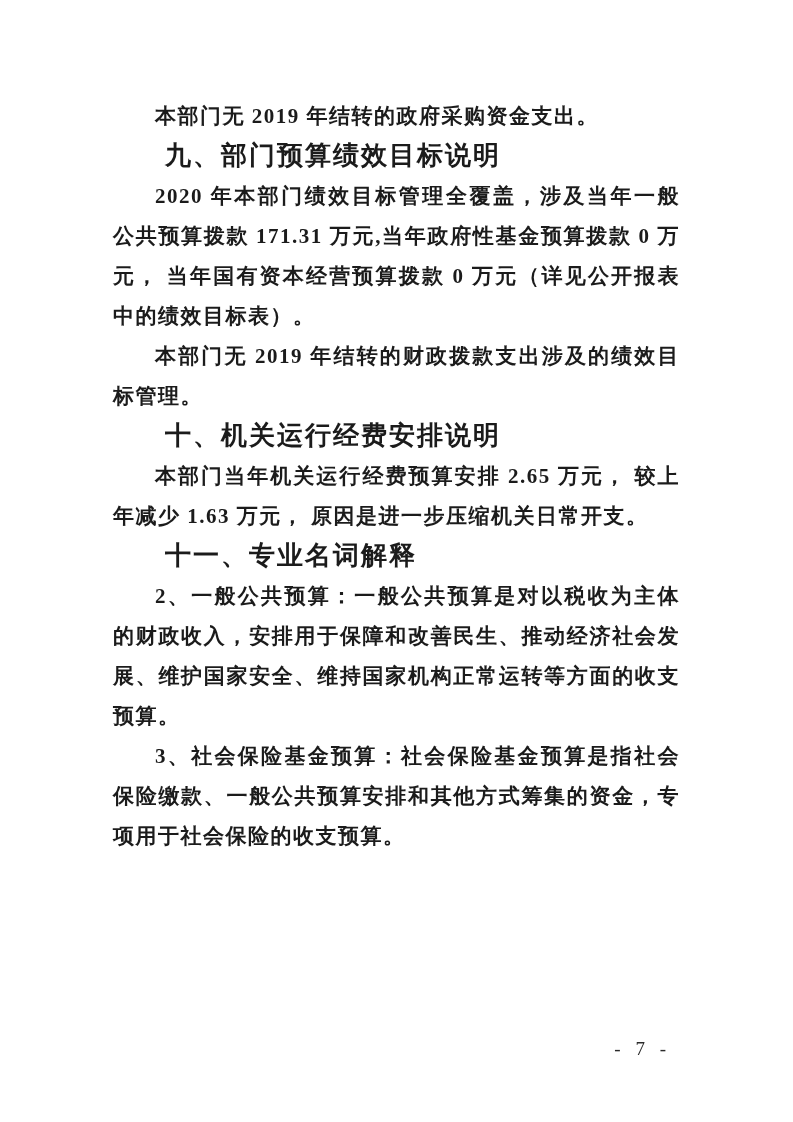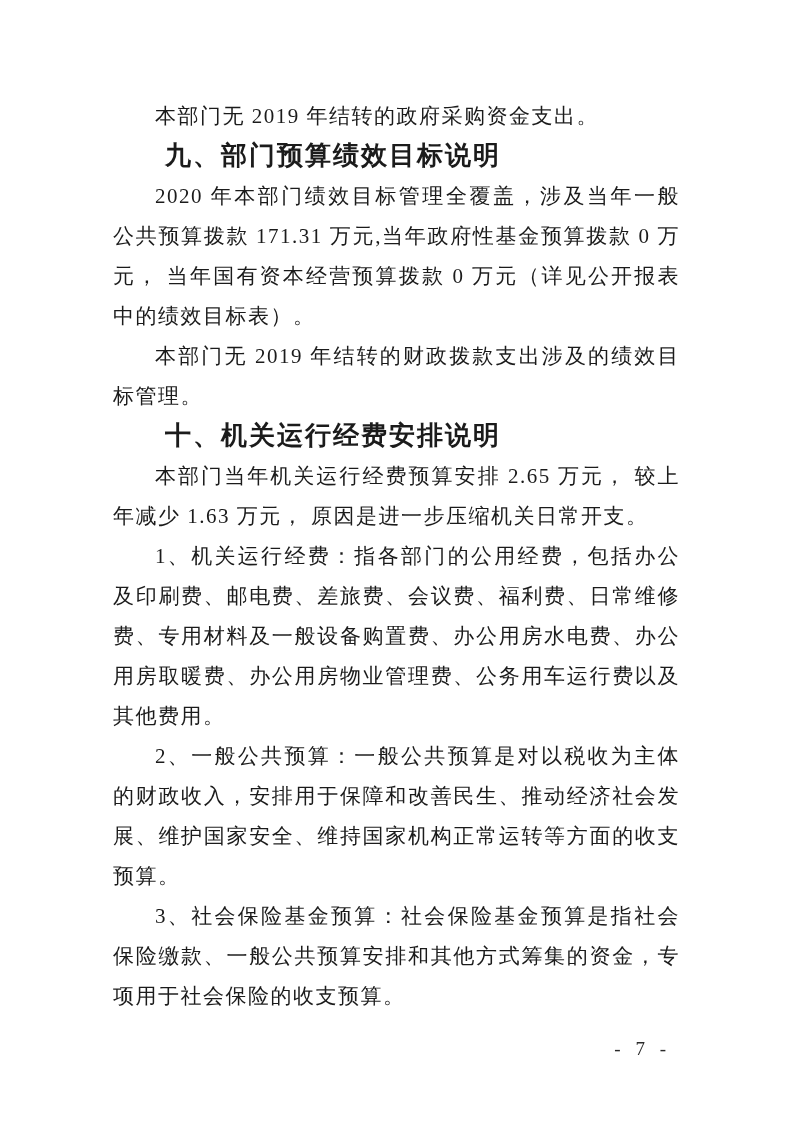--- a/index.html
+++ b/index.html
@@ -23,20 +23,21 @@
     width: 567px;
   }
   .para {
     margin: 0;
     font-size: 21px;
     line-height: 40px;
     text-align: justify;
     text-indent: 2em;
     letter-spacing: 1.5px;
     word-break: break-all;
+    font-weight: bold;
   }
   .heading {
     margin: 0;
     font-size: 26px;
     line-height: 40px;
     font-weight: bold;
     text-indent: 2em;
     letter-spacing: 2px;
   }
   .page-number {
@@ -53,18 +54,18 @@
 <body>
 
 <div class="page">
   <div class="content">
     <p class="para">本部门无 2019 年结转的政府采购资金支出。</p>
     <p class="heading">九、部门预算绩效目标说明</p>
     <p class="para">2020 年本部门绩效目标管理全覆盖，涉及当年一般公共预算拨款 171.31 万元,当年政府性基金预算拨款 0 万元， 当年国有资本经营预算拨款 0 万元（详见公开报表中的绩效目标表）。</p>
     <p class="para">本部门无 2019 年结转的财政拨款支出涉及的绩效目标管理。</p>
     <p class="heading">十、机关运行经费安排说明</p>
     <p class="para">本部门当年机关运行经费预算安排 2.65 万元， 较上年减少 1.63 万元， 原因是进一步压缩机关日常开支。</p>
-    <p class="para">1、机关运行经费：指各部门的公用经费，包括办公及印刷费、邮电费、差旅费、会议费、福利费、日常维修费、专用材料及一般设备购置费、办公用房水电费、办公用房取暖费、办公用房物业管理费、公务用车运行费以及其他费用。</p>
+    <p class="heading">十一、专业名词解释</p>
     <p class="para">2、一般公共预算：一般公共预算是对以税收为主体的财政收入，安排用于保障和改善民生、推动经济社会发展、维护国家安全、维持国家机构正常运转等方面的收支预算。</p>
     <p class="para">3、社会保险基金预算：社会保险基金预算是指社会保险缴款、一般公共预算安排和其他方式筹集的资金，专项用于社会保险的收支预算。</p>
   </div>
   <div class="page-number">- 7 -</div>
 </div>
 
 </body></html>

